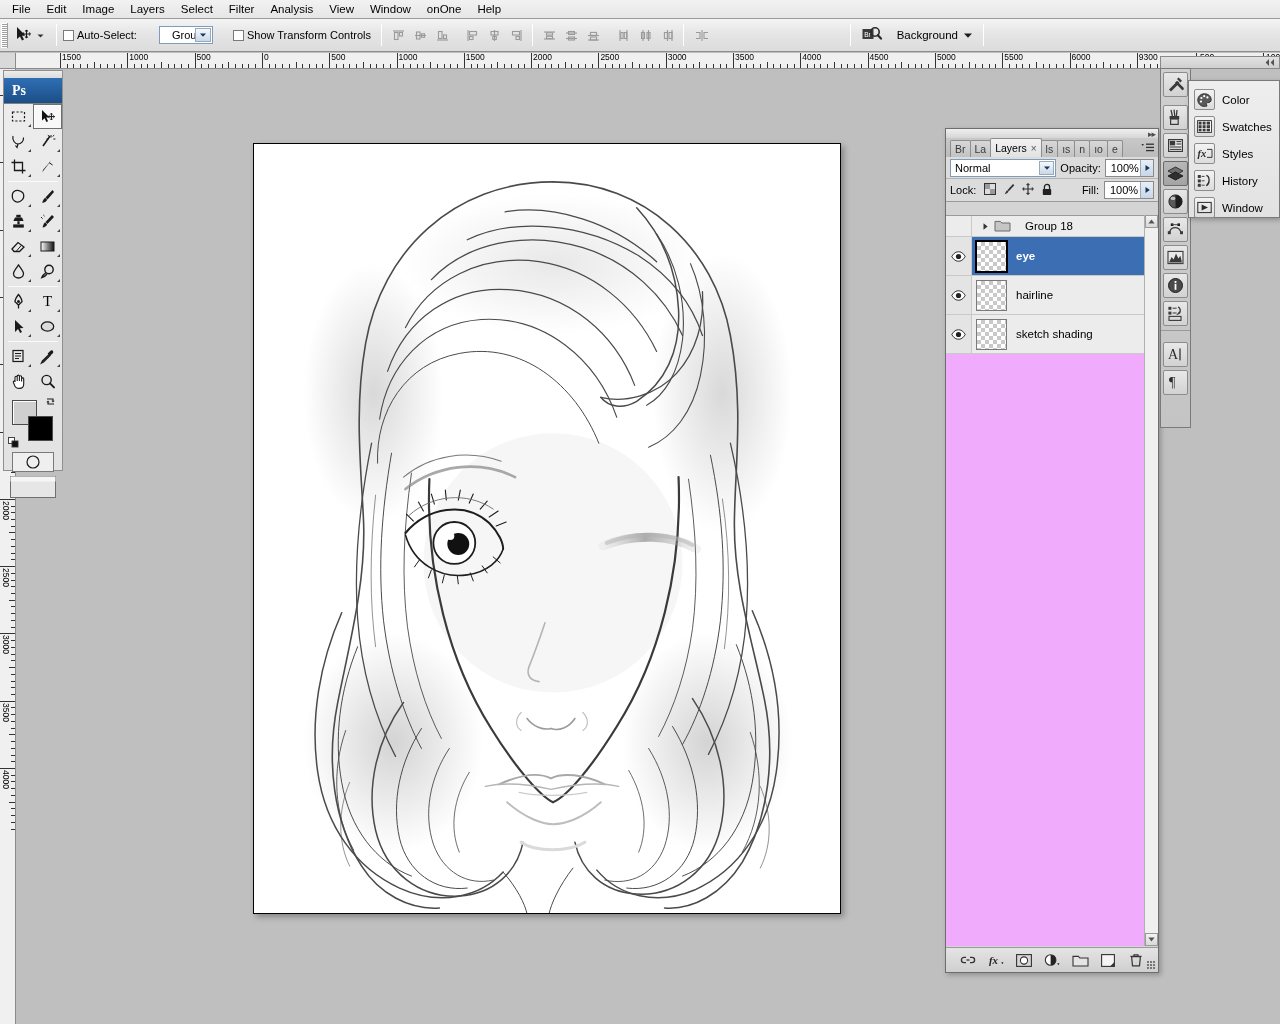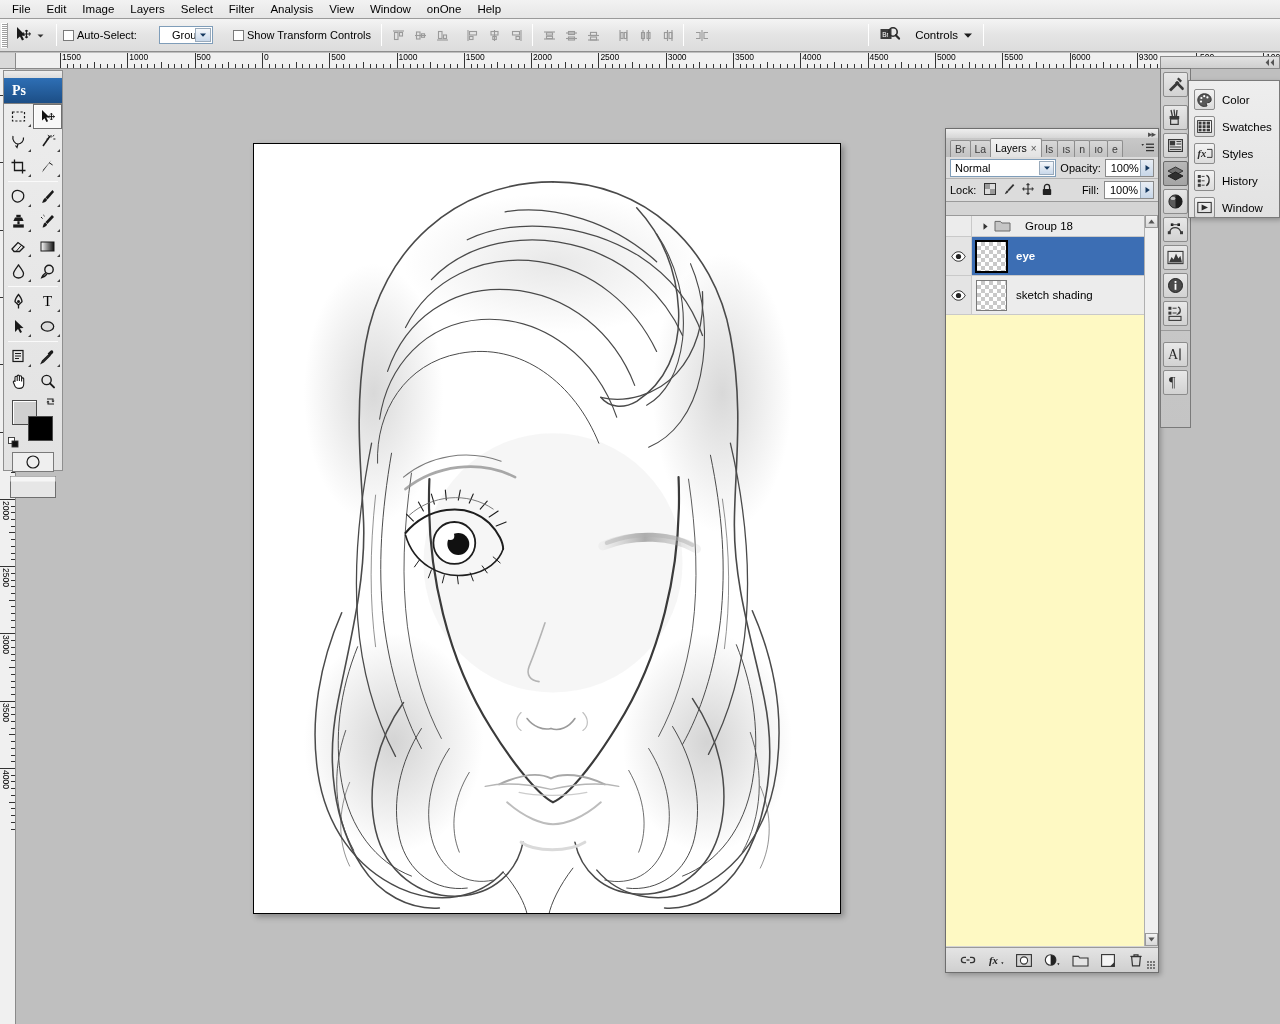--- a/index.html
+++ b/index.html
@@ -213,21 +213,21 @@
     display: flex; align-items: center; justify-content: center;
     font-size: 8px; color: #123;
   }
   #lp-lock-row {
     height: 23px; display: flex; align-items: center; padding: 0 4px; gap: 5px;
     background: #dcdcdc; border-bottom: 1px solid #9a9a9a;
   }
   .lock-icons { display: flex; align-items: center; gap: 7px; margin-left: 3px; }
   #lp-list {
     position: absolute; left: 0; right: 0; top: 86px; bottom: 26px;
-    background: #fef9c3; border-top: 1px solid #9a9a9a; overflow: hidden;
+    background: #f0abfc; border-top: 1px solid #9a9a9a; overflow: hidden;
   }
   .layer-row {
     display: flex; align-items: center; height: 39px;
     border-bottom: 1px solid #c9c9c9; background: #ececec;
   }
   .layer-row.group-row { height: 21px; }
   .layer-row.selected { background: #3c6eb4; color: #fff; }
   .eye-cell {
     width: 26px; height: 100%; display: flex; align-items: center; justify-content: center;
     border-right: 1px solid #c9c9c9; background: #e4e4e4;
@@ -530,21 +530,21 @@
     <div class="ob-sep" style="margin-right:4px"></div>
     <div class="tool-btn" style="padding:0 6px">
       <svg width="22" height="20" viewBox="0 0 22 20">
         <rect x="1.5" y="4" width="11" height="10" fill="#3b3b3b"></rect>
         <text x="3.2" y="11.6" font-family="Liberation Sans, sans-serif" font-size="6.5" fill="#fff">Br</text>
         <circle cx="14" cy="7" r="4.2" fill="none" stroke="#2a2a2a" stroke-width="1.6"></circle>
         <path d="M16.8 10.2 L20 13.6" stroke="#2a2a2a" stroke-width="2.2" stroke-linecap="round"></path>
       </svg>
     </div>
     <div class="ws-btn">
-      <span>Controls</span>
+      <span>Background</span>
       <svg width="10" height="9" viewBox="0 0 10 9">
         <path d="M1 2.5 L5 6.8 L9 2.5 Z" fill="#1a1a1a"></path>
       </svg>
     </div>
     <div class="ob-sep" style="margin-left:2px"></div>
     <div style="width:290px"></div>
   </div>
 
   <div id="ruler-corner"></div>
   <div id="ruler-top">
@@ -1385,20 +1385,30 @@
           <svg width="15" height="11" viewBox="0 0 15 11">
             <path d="M0.8 5.5 C3 1.8 5.2 0.8 7.5 0.8 C9.8 0.8 12 1.8 14.2 5.5 C12 9.2 9.8 10.2 7.5 10.2 C5.2 10.2 3 9.2 0.8 5.5 Z" fill="#fff" stroke="#222" stroke-width="1"></path>
             <circle cx="7.5" cy="5.5" r="2.6" fill="#222"></circle>
             </svg>
         </div>
         <div class="thumb"></div>
         <span class="layer-name">eye</span>
       </div>
 
 
+      <div class="layer-row">
+        <div class="eye-cell">
+          <svg width="15" height="11" viewBox="0 0 15 11">
+            <path d="M0.8 5.5 C3 1.8 5.2 0.8 7.5 0.8 C9.8 0.8 12 1.8 14.2 5.5 C12 9.2 9.8 10.2 7.5 10.2 C5.2 10.2 3 9.2 0.8 5.5 Z" fill="#fff" stroke="#222" stroke-width="1"></path>
+            <circle cx="7.5" cy="5.5" r="2.6" fill="#222"></circle>
+            </svg>
+        </div>
+        <div class="thumb"></div>
+        <span class="layer-name">hairline</span>
+      </div>
 
       <div class="layer-row">
         <div class="eye-cell">
           <svg width="15" height="11" viewBox="0 0 15 11">
             <path d="M0.8 5.5 C3 1.8 5.2 0.8 7.5 0.8 C9.8 0.8 12 1.8 14.2 5.5 C12 9.2 9.8 10.2 7.5 10.2 C5.2 10.2 3 9.2 0.8 5.5 Z" fill="#fff" stroke="#222" stroke-width="1"></path>
             <circle cx="7.5" cy="5.5" r="2.6" fill="#222"></circle>
             </svg>
         </div>
         <div class="thumb"></div>
         <span class="layer-name">sketch shading</span>

